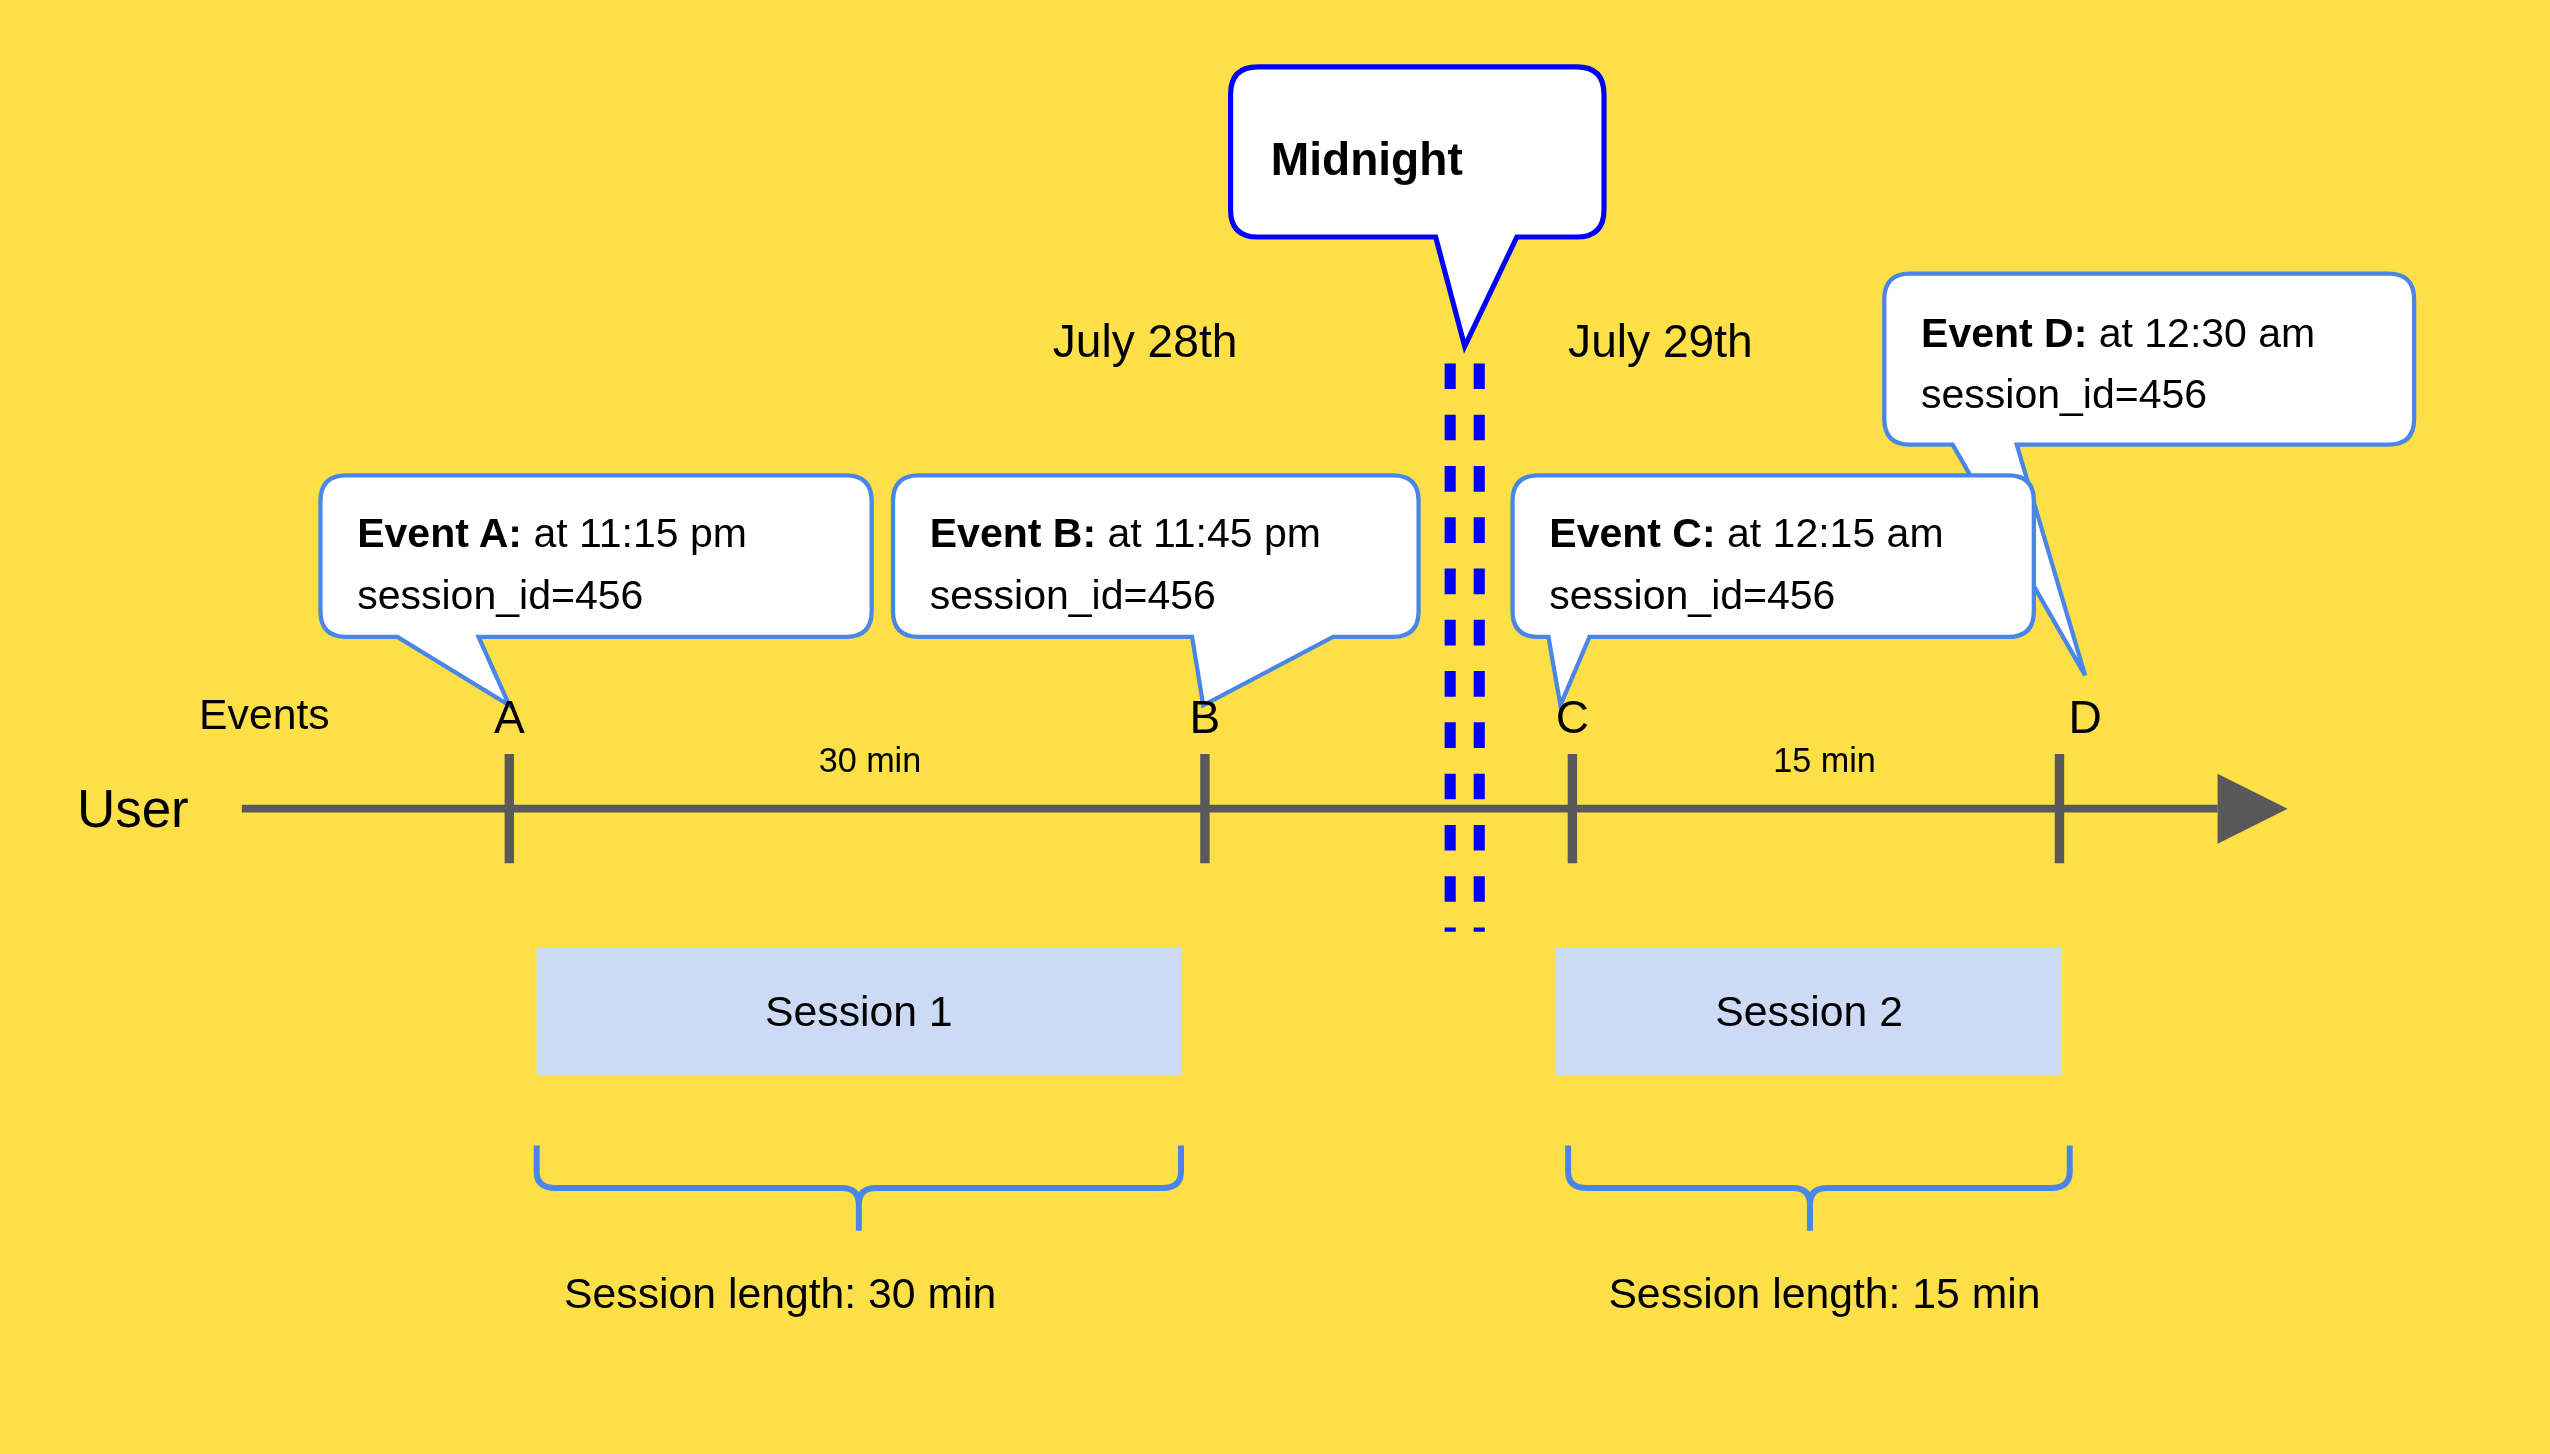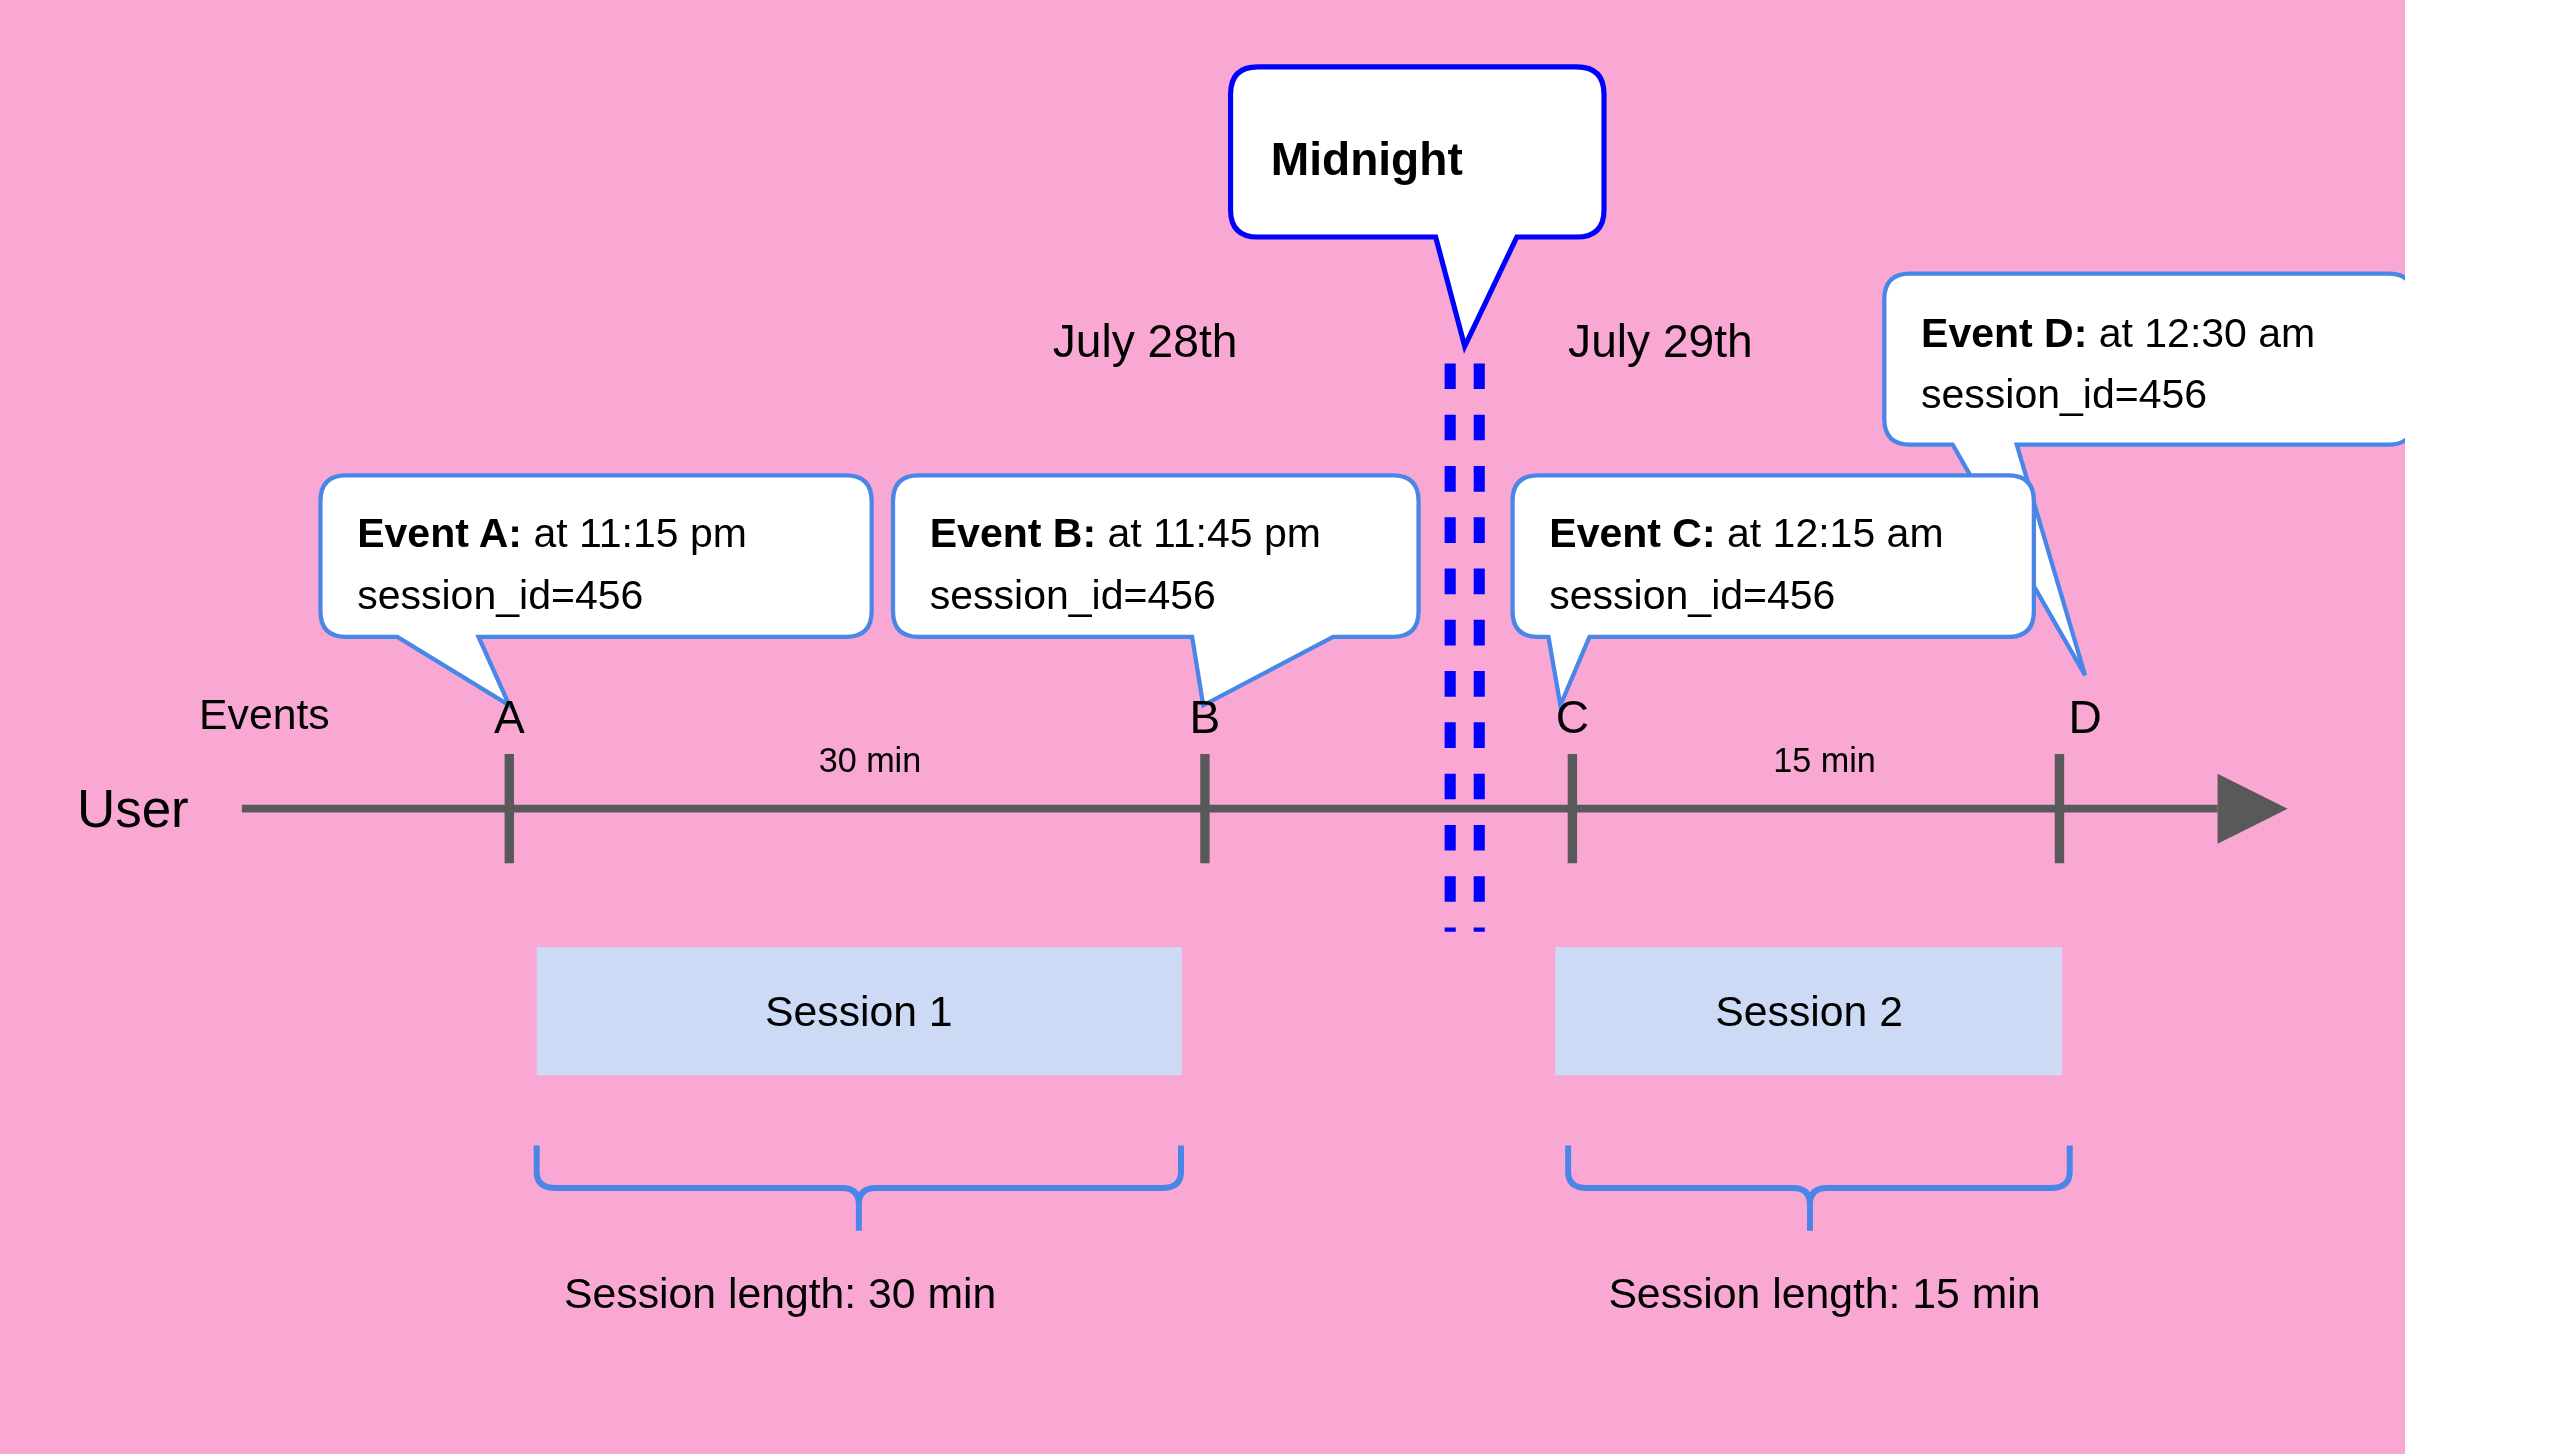--- a/index.html
+++ b/index.html
@@ -2,26 +2,25 @@
 <html style="font-size:13.7px"><head>
 <meta charset="utf-8">
 <style>
   html, body {
     margin: 0;
     padding: 0;
     background: #ffffff;
   }
   #stage {
     position: relative;
-    width: 2367px;
+    width: 2550px;
     height: 1455px;
-    background: #f9a8d4;
+    background: #fde047;
     overflow: hidden;
     font-family: "Liberation Sans", sans-serif;
-    padding-left: 38px;
   }
   svg.layer {
     position: absolute;
     top: 0;
     left: 0;
     width: 2550px;
     height: 1455px;
   }
   text { font-family: "Liberation Sans", sans-serif; fill: #000000; }
   .t-axis-label   { font-size: 62px; }

